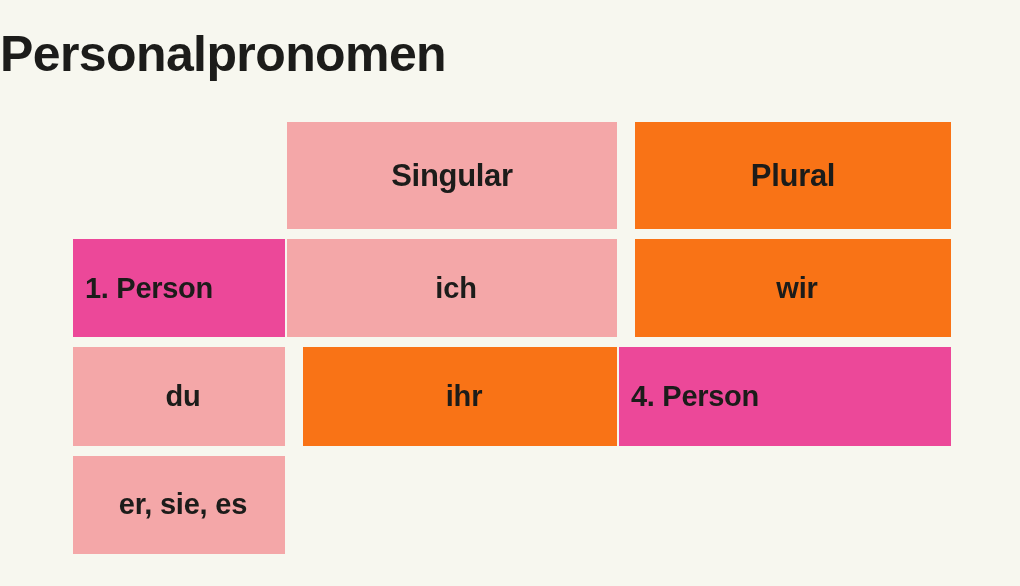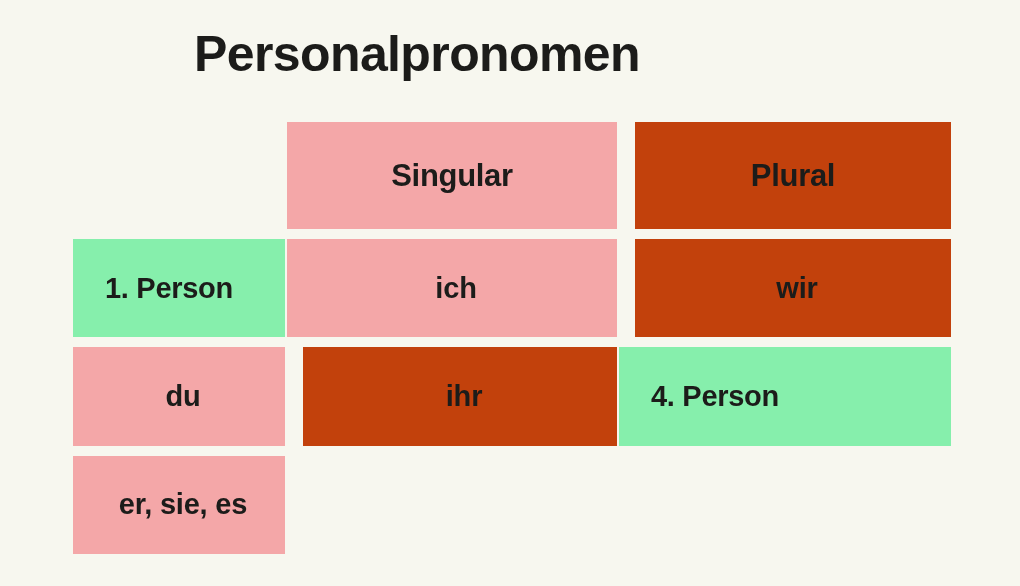--- a/index.html
+++ b/index.html
@@ -15,21 +15,21 @@
     color: #1c1c1a;
     overflow: hidden;
     position: relative;
   }
 
   #page-title {
     position: absolute;
     left: 0;
     top: 26px;
     width: 834px;
-    text-align: center;
+    text-align: left;
     font-size: 50px;
     font-weight: bold;
     letter-spacing: -0.6px;
     color: #1c1c1a;
     line-height: 1.15;
   }
 
   
   #pronoun-table {
     position: absolute;
@@ -46,33 +46,33 @@
   .cell {
     display: flex;
     align-items: center;
     justify-content: center;
     font-size: 29px;
     line-height: 1;
   }
 
   .cell.empty       { background: transparent; }
   .cell.rowhead     {
-    background: #86efac;
+    background: #ec4899;
     justify-content: flex-start;
-    padding-left: 32px;
+    padding-left: 12px;
     font-weight: bold;
     letter-spacing: -0.3px;
   }
   .cell.colhead     {
     font-weight: bold;
     font-size: 31px;
     letter-spacing: -0.3px;
   }
   .cell.singular    { background: #f4a7a8; }
-  .cell.plural      { background: #c2410c; margin-left: 16px; }
+  .cell.plural      { background: #f97316; margin-left: 16px; }
 
   .cell.data {
     font-weight: bold;
     font-size: 29px;
     letter-spacing: -0.2px;
     padding-left: 8px;
   }
 </style>
 </head>
 <body>

